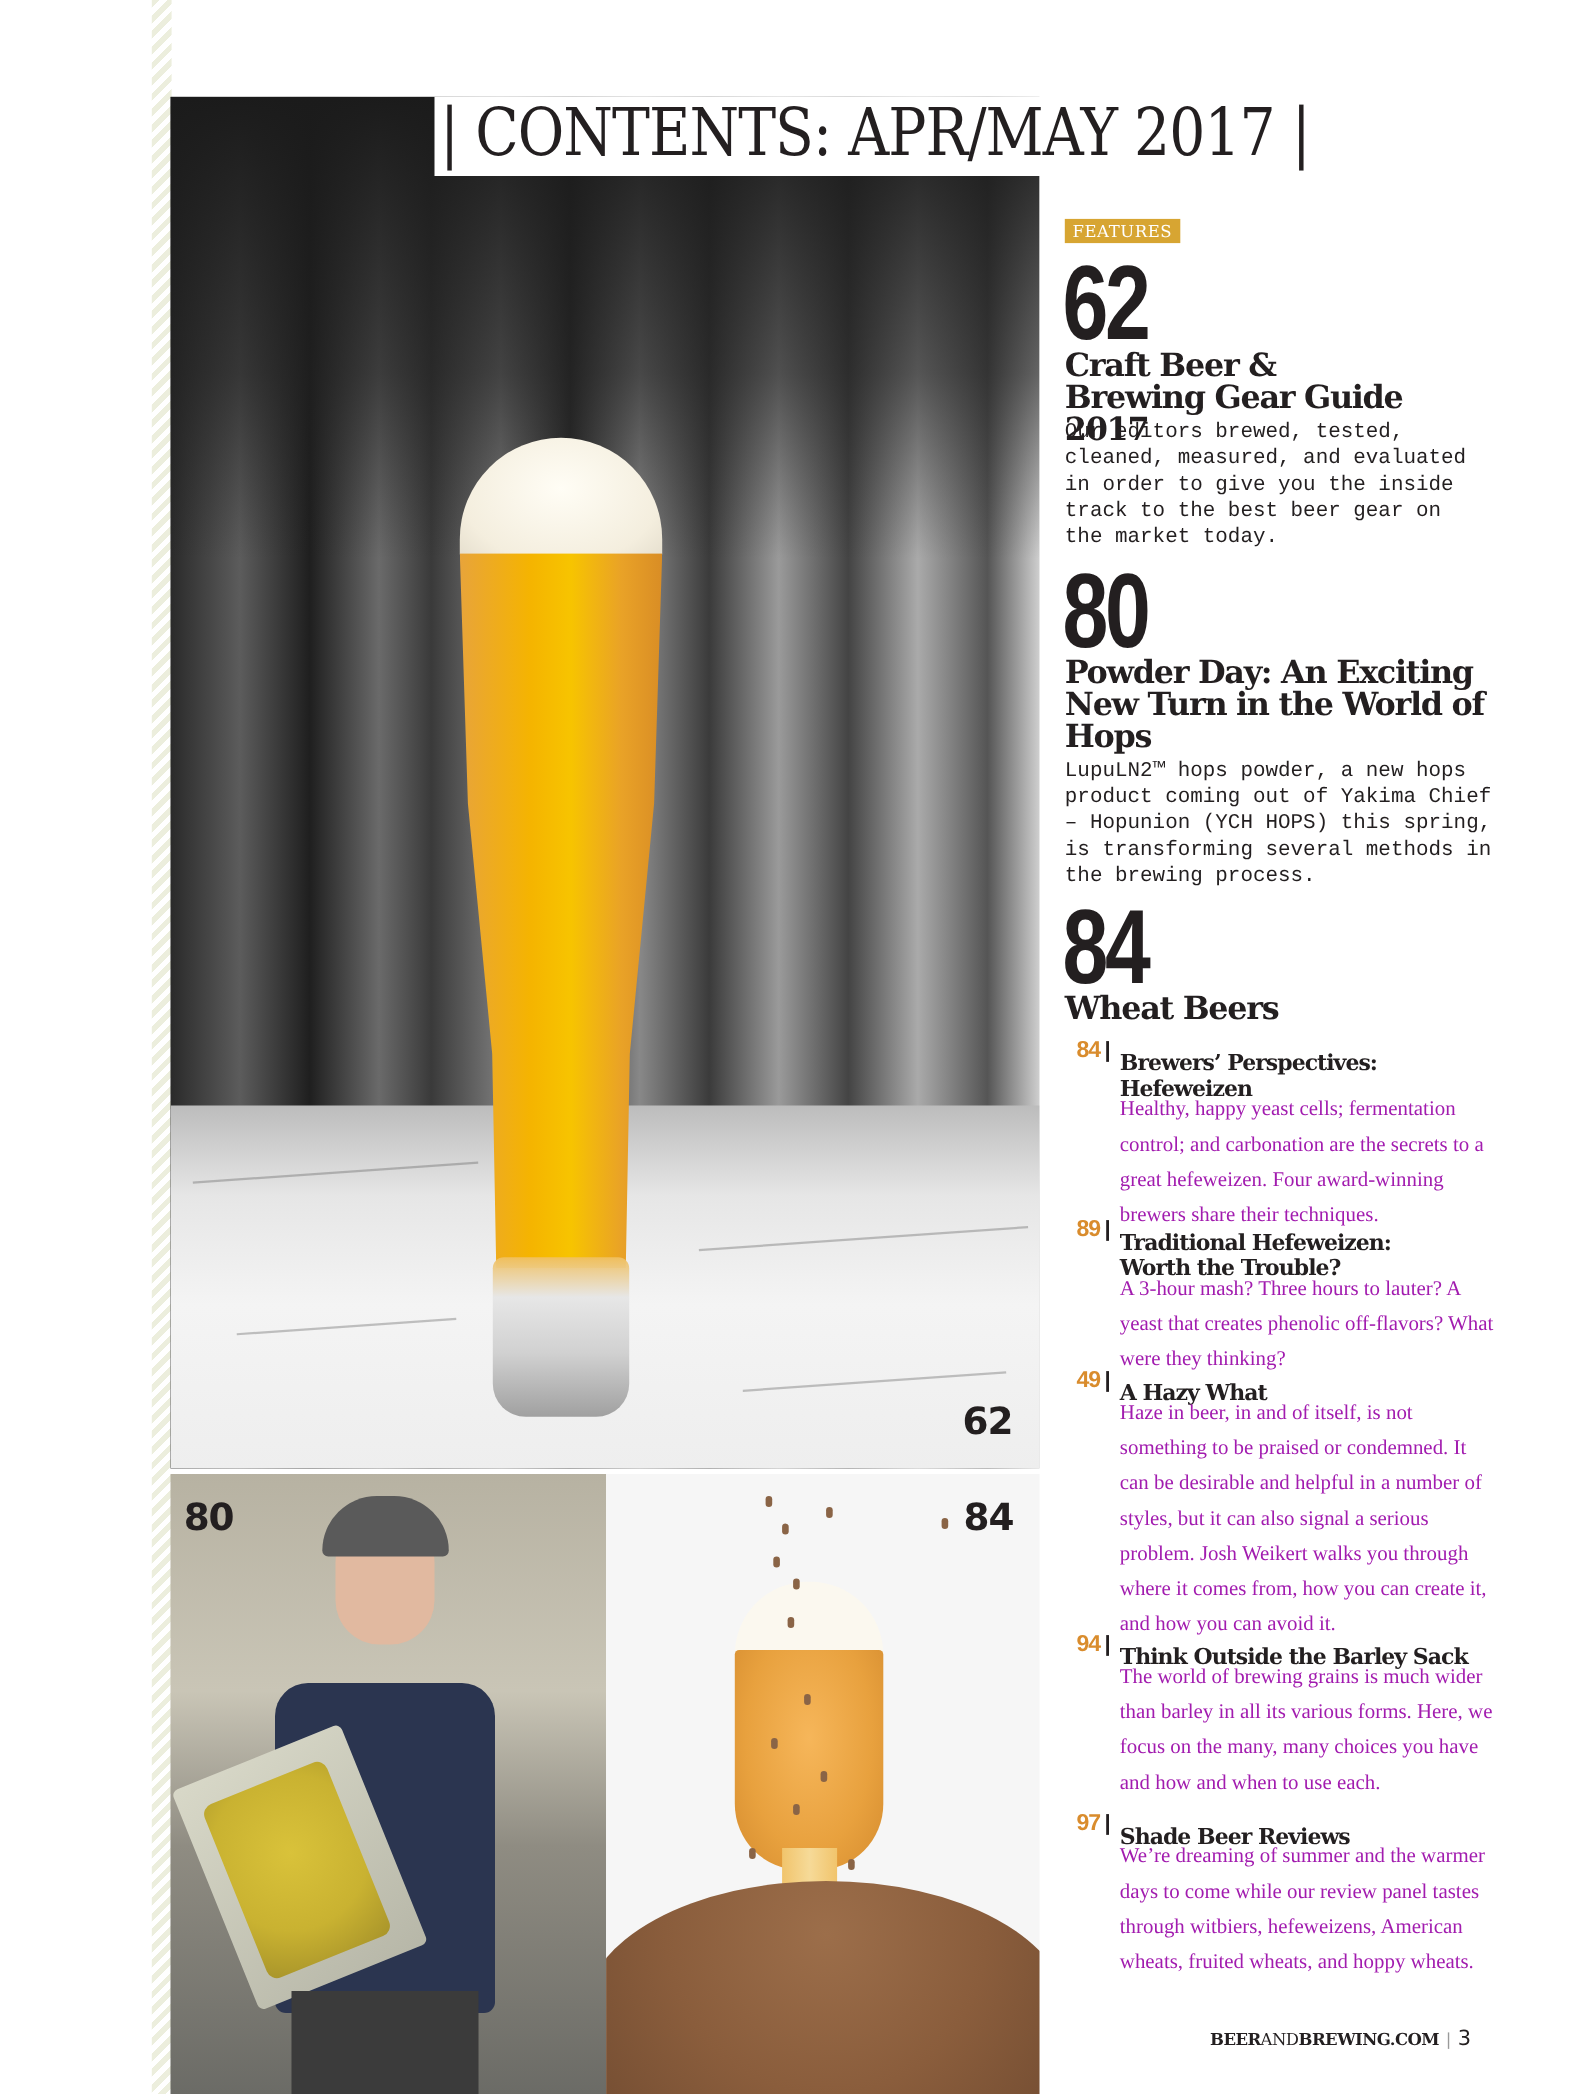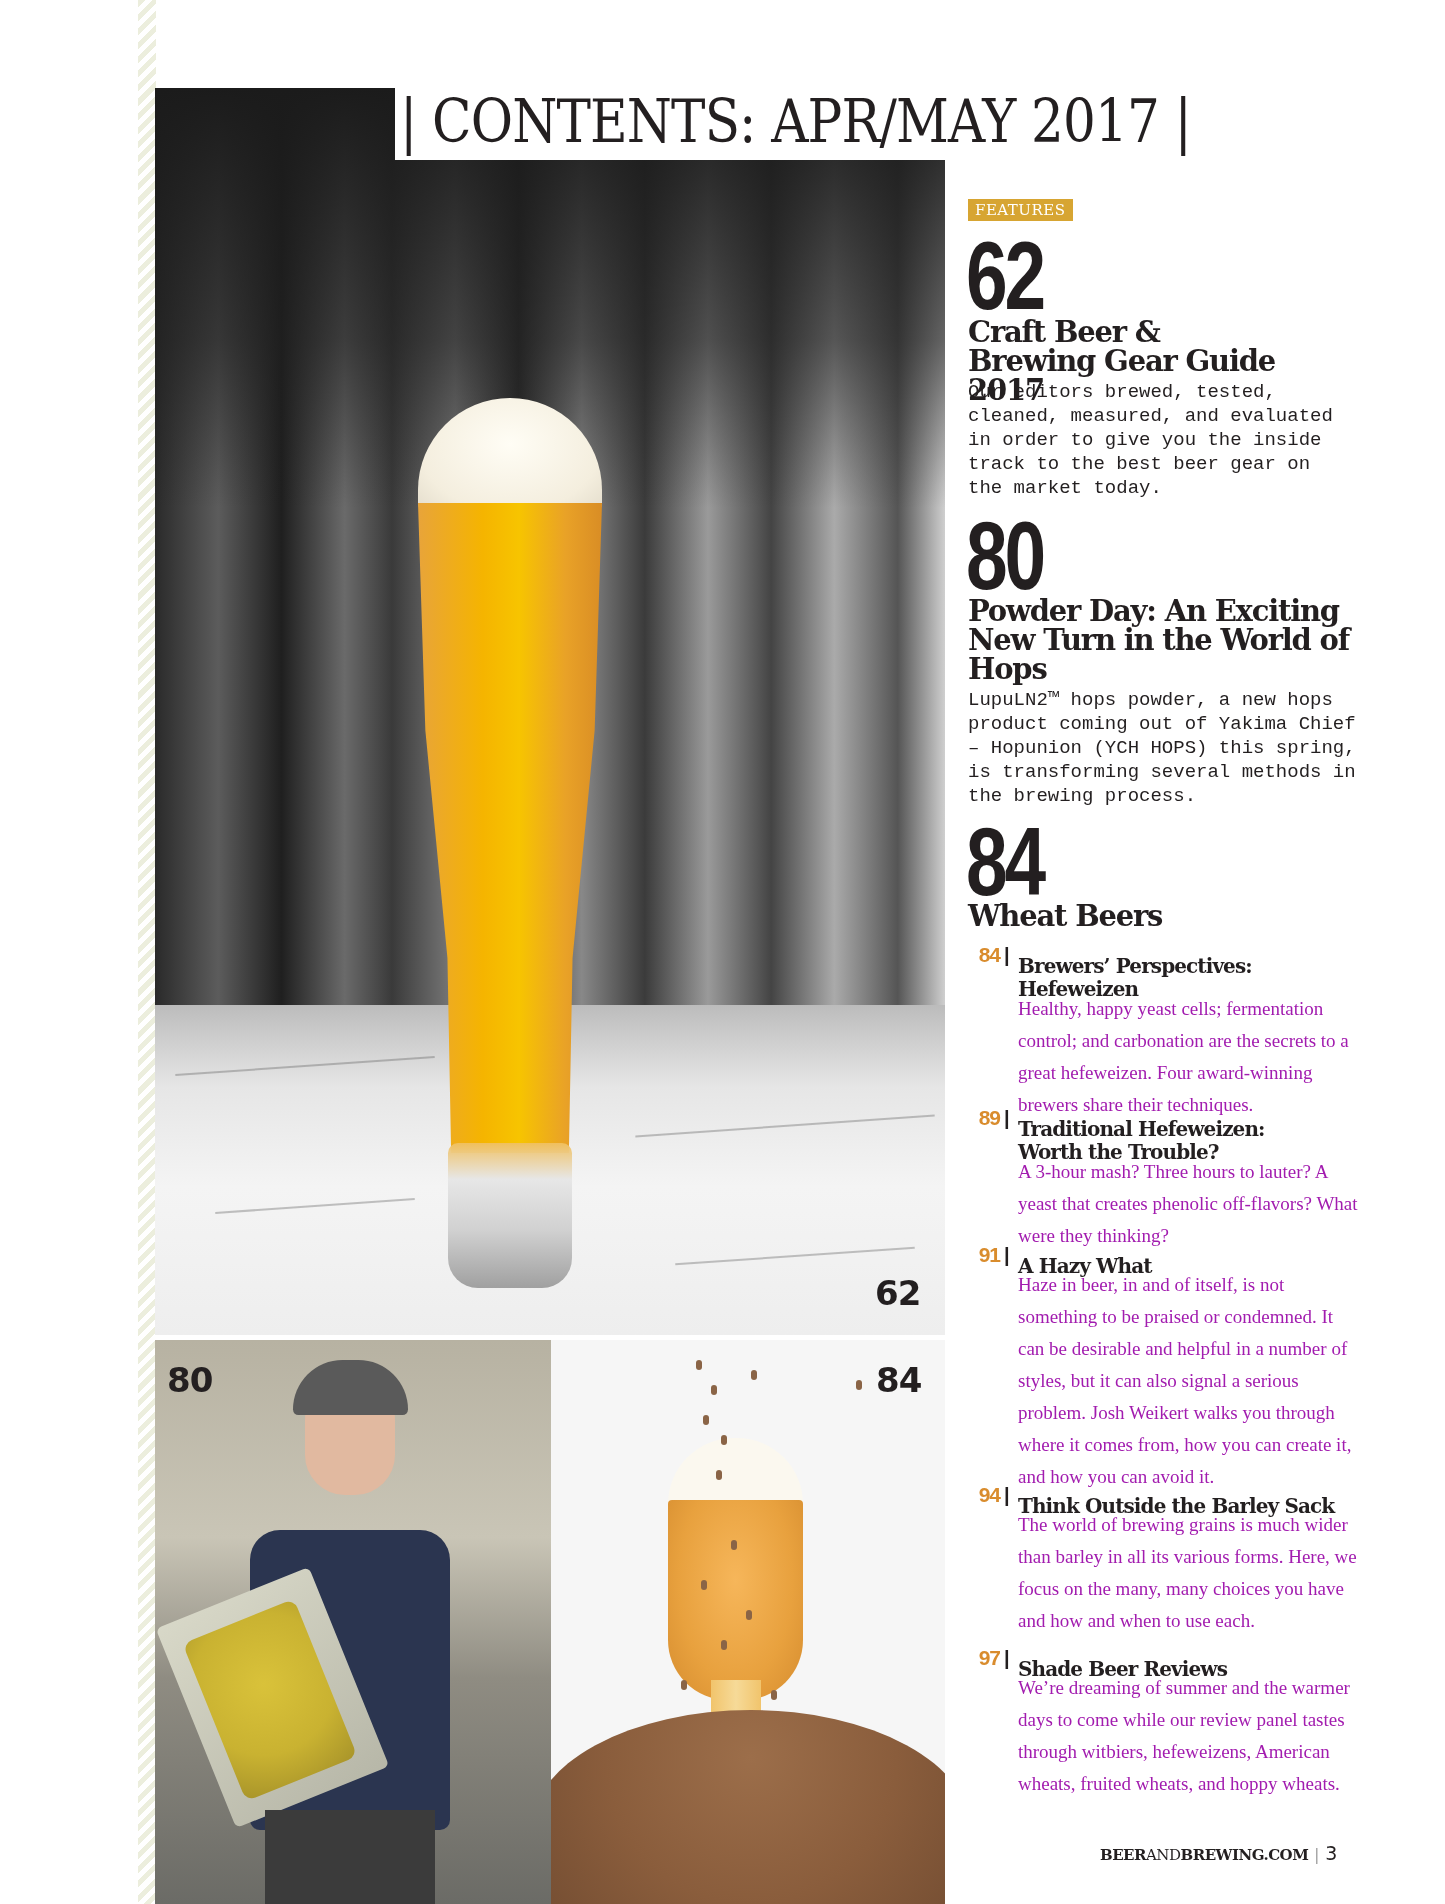--- a/index.html
+++ b/index.html
@@ -235,21 +235,21 @@
 </div>
 
 <div class="sub" style="top:1106px;">
   <div class="pg">89</div>
   <div class="bar">|</div>
   <div class="stitle" style="width:290px;">Traditional Hefeweizen: Worth the Trouble?</div>
   <div class="sdesc" style="top:50px;">A 3-hour mash? Three hours to lauter? A yeast that creates phenolic off-flavors? What were they thinking?</div>
 </div>
 
 <div class="sub" style="top:1243px;">
-  <div class="pg">91</div>
+  <div class="pg">49</div>
   <div class="bar">|</div>
   <div class="stitle">A Hazy What</div>
   <div class="sdesc" style="top:26px;">Haze in beer, in and of itself, is not something to be praised or condemned. It can be desirable and helpful in a number of styles, but it can also signal a serious problem. Josh Weikert walks you through where it comes from, how you can create it, and how you can avoid it.</div>
 </div>
 
 <div class="sub" style="top:1483px;">
   <div class="pg">94</div>
   <div class="bar">|</div>
   <div class="stitle">Think Outside the Barley Sack</div>
   <div class="sdesc" style="top:26px;">The world of brewing grains is much wider than barley in all its various forms. Here, we focus on the many, many choices you have and how and when to use each.</div>

